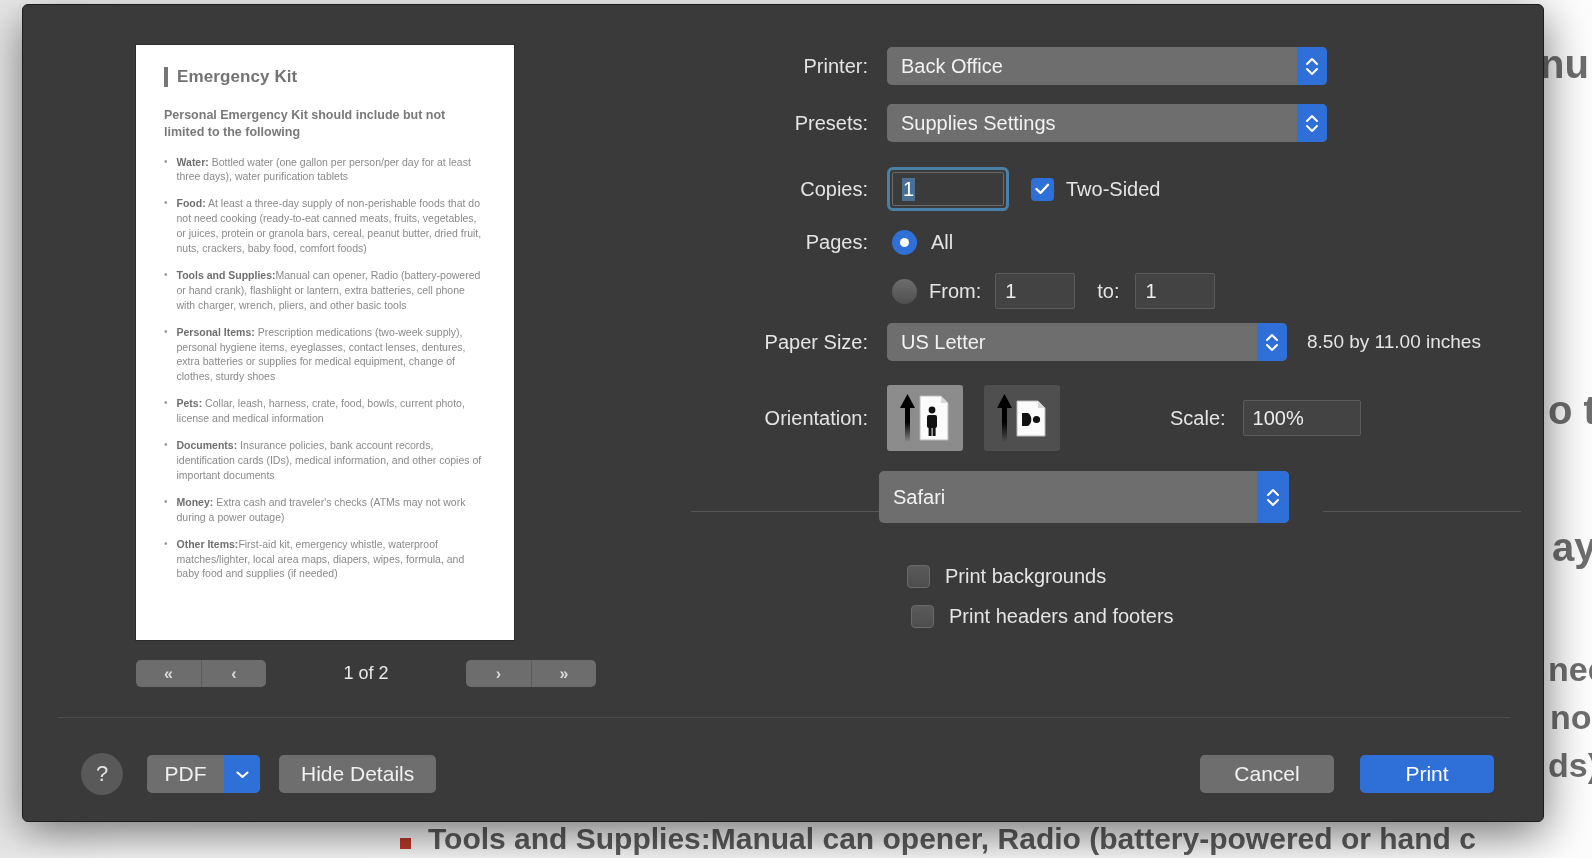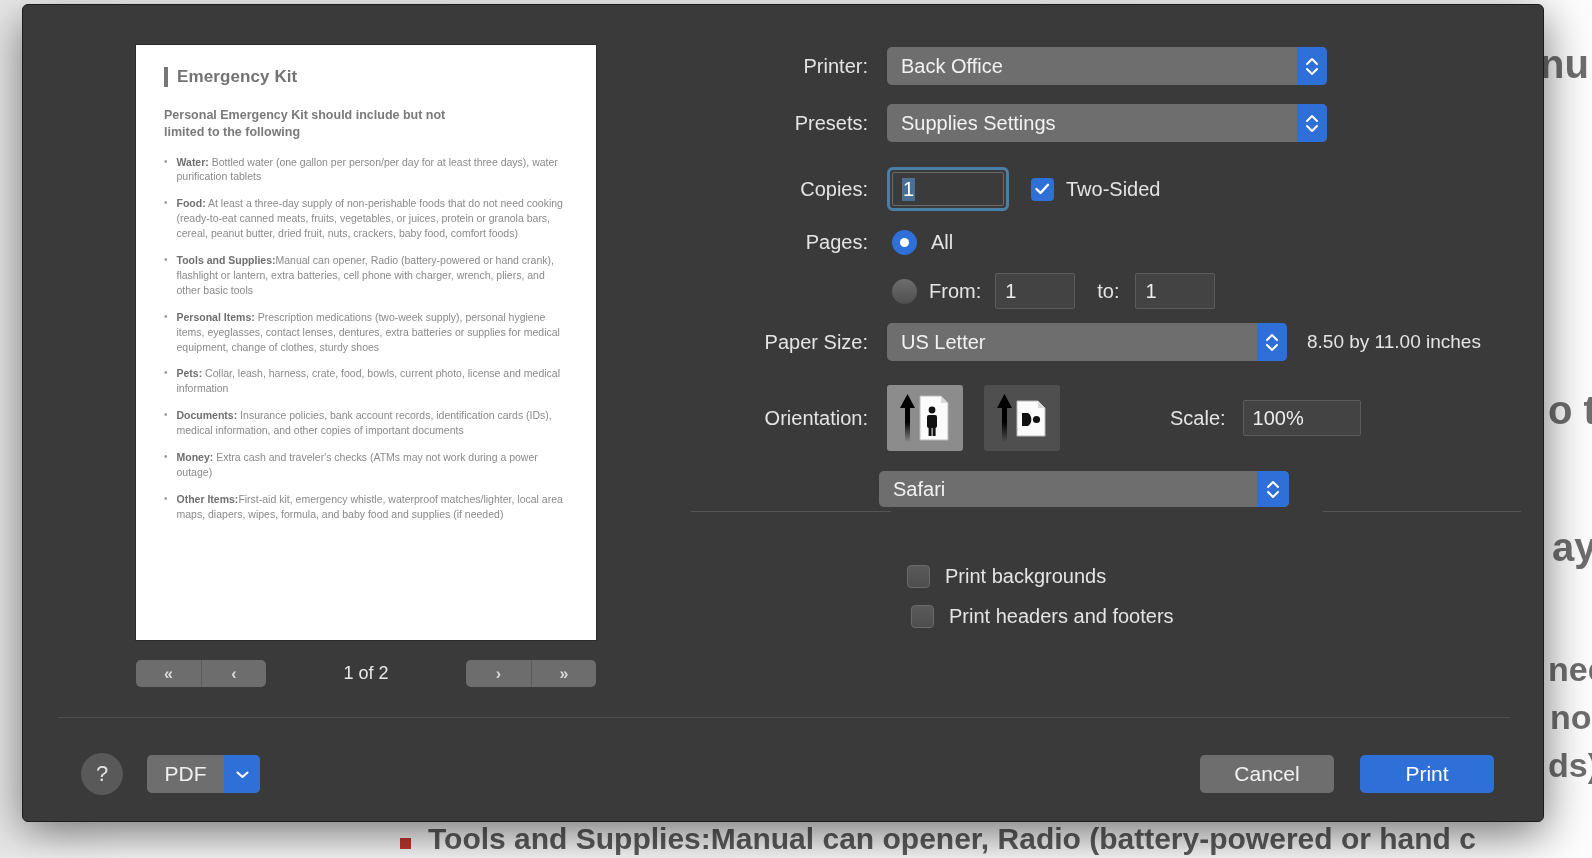--- a/index.html
+++ b/index.html
@@ -47,21 +47,21 @@
     border: 1px solid #1d1d1d;
     border-radius: 6px;
     box-shadow: 0 12px 46px rgba(0,0,0,.55);
     color: #e8e8e8;
     overflow: hidden;
   }
 
   
   #preview-pane {
     position: absolute; left: 113px; top: 40px;
-    width: 460px; height: 595px;
+    width: 378px; height: 595px;
     background: #ffffff;
     box-shadow: 0 0 0 1px rgba(0,0,0,.25);
   }
   #doc-content {
     padding: 22px 28px 0 28px;
     color: #7b7b7b;
   }
   #doc-title-row { display: flex; align-items: center; gap: 9px; margin-bottom: 20px; }
   #doc-title-bar { width: 4px; height: 20px; background: #767676; }
   #doc-title { font-size: 17px; font-weight: bold; color: #737373; letter-spacing: .1px; }
@@ -403,21 +403,21 @@
     </div>
     <div class="lbl" style="margin-left:110px;">Scale:</div>
     <div class="textfield" style="width:118px; margin-left:17px;">
       <span>100%</span>
     </div>
   </div>
 
   <div id="app-sep-left"></div>
   <div id="app-sep-right"></div>
   <div class="row" style="left:856px; top:466px;">
-    <div class="popup" style="width:410px; height:36px;">
+    <div class="popup" style="width:410px; height:52px;">
       <span>Safari</span>
       <span class="stepper" style="width:32px;">
         <svg width="14" height="9" viewBox="0 0 14 9">
             <path d="M2 7 L7 2 L12 7" stroke="#fff" stroke-width="2" fill="none" stroke-linecap="round" stroke-linejoin="round"></path>
           </svg>
         <svg width="14" height="9" viewBox="0 0 14 9">
             <path d="M2 2 L7 7 L12 2" stroke="#fff" stroke-width="2" fill="none" stroke-linecap="round" stroke-linejoin="round"></path>
           </svg>
       </span>
     </div>
@@ -435,16 +435,17 @@
   <div id="bottom-sep"></div>
   <div id="help-btn">?</div>
   <div id="pdf-btn">
     <span id="pdf-label">PDF</span>
     <span id="pdf-arrow">
       <svg width="15" height="9" viewBox="0 0 15 9">
           <path d="M2.5 2.5 L7.5 7 L12.5 2.5" stroke="#fff" stroke-width="2.1" fill="none" stroke-linecap="round" stroke-linejoin="round"></path>
         </svg>
     </span>
   </div>
+  <div id="hide-details-btn">Hide Details</div>
   <div id="cancel-btn">Cancel</div>
   <div id="print-btn">Print</div>
 
 </div>
 
 </body></html>

